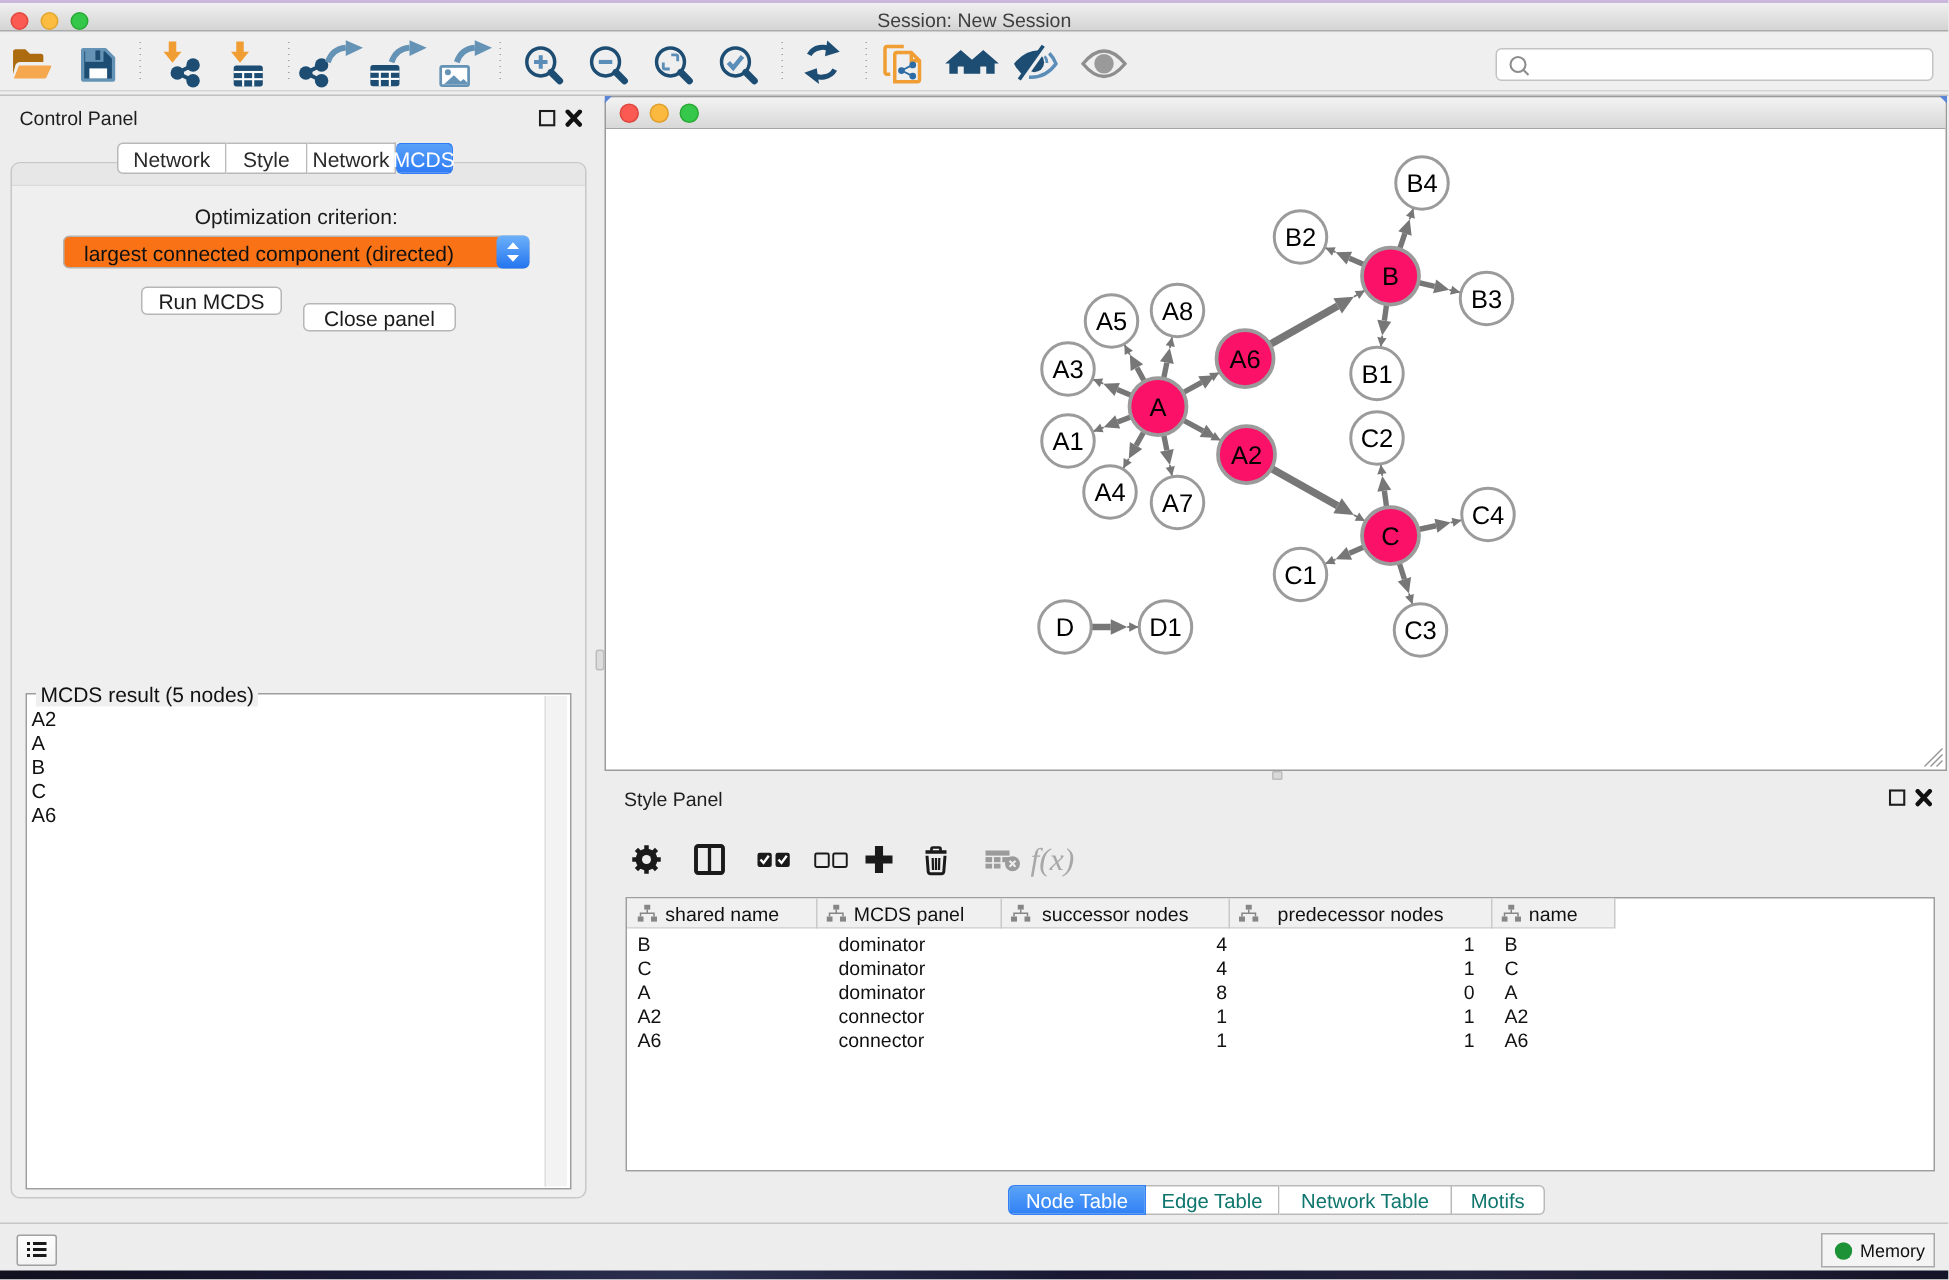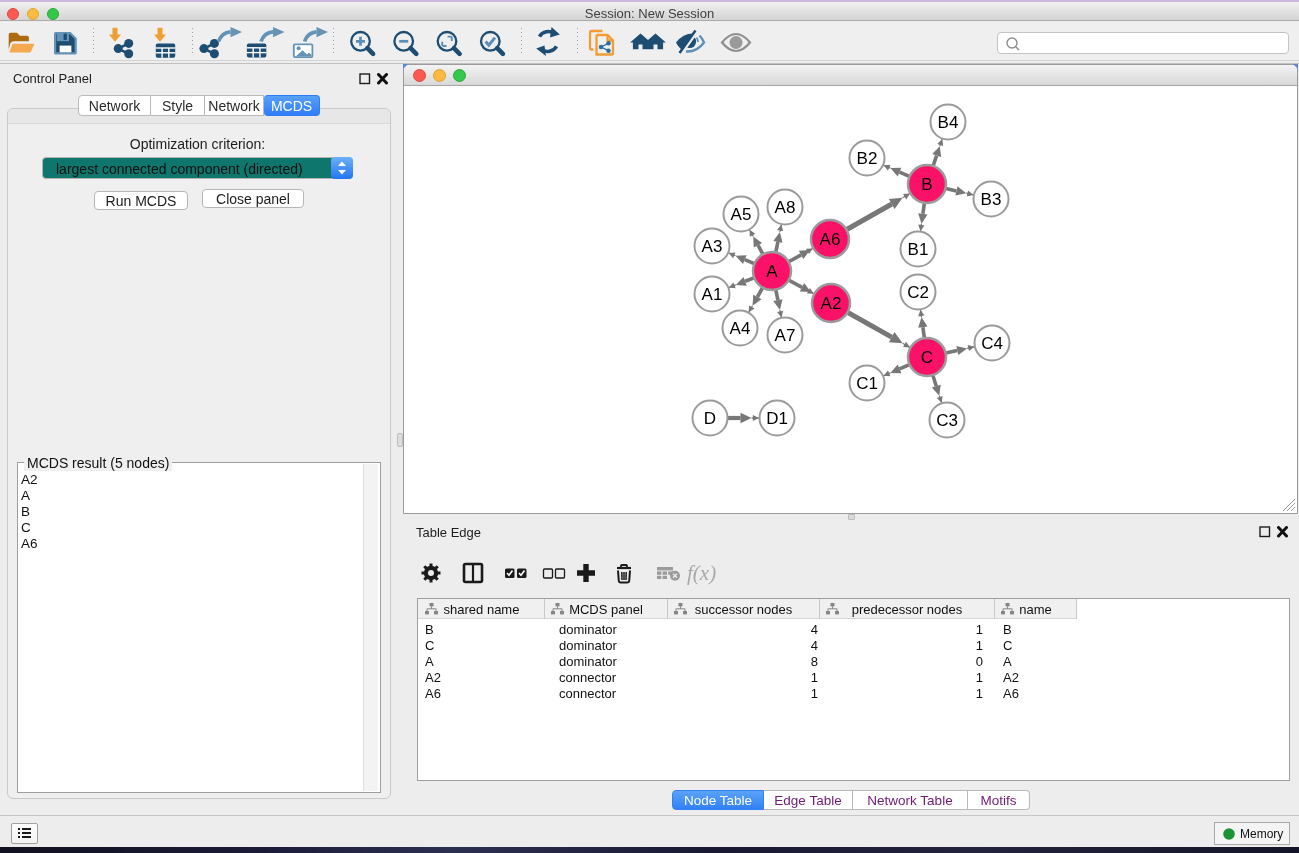--- a/index.html
+++ b/index.html
@@ -27,21 +27,21 @@
 
 #cpTitle { left:13px; top:71px; font-size:13px; color:#1d1d1d; }
 #cpBox { left:7px; top:108px; width:384px; height:691px; border:1px solid #c8c8c8; border-radius:6px; background:#efefef; }
 #cpBand { left:8px; top:109px; width:382px; height:15px; background:#e7e7e7; border-radius:5px 5px 0 0; border-bottom:1px solid #dadada; }
 .tabrow { position:absolute; display:flex; }
 .tab { height:21px; font-size:14px; color:#2a2a2a; background:#ffffff; border:1px solid #b9b9b9;
   display:flex; align-items:center; justify-content:center; border-left:none; }
 .tab.first { border-left:1px solid #b9b9b9; border-radius:4px 0 0 4px; }
 .tab.sel { background:linear-gradient(#58a1f8,#2f7cf6); color:#ffffff; border-color:#2f7cf6; border-radius:4px; }
 #optLabel { left:0px; top:136px; width:395px; text-align:center; font-size:14px; color:#1c1c1c; }
-#dropdown { left:42px; top:157px; width:311px; height:22px; background:#0f766e; border:1px solid #b4b4b4; border-radius:4px; }
+#dropdown { left:42px; top:157px; width:311px; height:22px; background:#f97316; border:1px solid #b4b4b4; border-radius:4px; }
 #dropdown .txt { position:absolute; left:13px; top:2.5px; font-size:14px; color:#111; }
 #dropdown .step { position:absolute; right:-1px; top:-1px; width:22px; height:22px; border-radius:4px;
   background:linear-gradient(#6db1f9,#2374f0); }
 .btn { position:absolute; height:19px; background:#ffffff;
   border:1px solid #b6b6b6; border-radius:4px; font-size:14px; color:#1c1c1c;
   display:flex; align-items:center; justify-content:center; }
 #fieldset { left:17px; top:462px; width:364px; height:331px; border:1px solid #9d9d9d; background:#ffffff; }
 #legend { left:24px; top:455px; background:#efefef; padding:0 3px; font-size:14px; color:#111; }
 #mcdsList { left:21px; top:472px; font-size:13.5px; color:#111; line-height:16px; }
 #listScroll { left:363px; top:464px; width:15px; height:327px; background:#f3f3f3; border-left:1px solid #dedede; }
@@ -60,21 +60,21 @@
 
 
 #tpTitle { left:416px; top:525px; font-size:13px; color:#1d1d1d; }
 #tableBox { left:417px; top:598px; width:873px; height:183px; background:#ffffff; border:1px solid #9e9e9e; }
 #tblHeader { position:absolute; left:0; top:0; height:20px; background:#f0f0f0; border-bottom:1px solid #d8d8d8; }
 .hcell { position:absolute; top:0; height:20px; border-right:1px solid #c9c9c9; font-size:13px; color:#111;
   display:flex; align-items:center; justify-content:center; }
 .trow { position:absolute; font-size:13px; color:#111; }
 
 #bottomTabs { left:672px; top:790px; display:flex; height:20px; }
-.btab { height:20px; font-size:13.5px; color:#701a75; background:#fff; border:1px solid #b9b9b9; border-left:none;
+.btab { height:20px; font-size:13.5px; color:#0f766e; background:#fff; border:1px solid #b9b9b9; border-left:none;
   display:flex; align-items:center; justify-content:center; }
 .btab.first { border-left:1px solid #b9b9b9; border-radius:4px 0 0 4px;text-align:center; }
 .btab.last { border-radius:0 4px 4px 0; }
 .btab.sel { background:linear-gradient(#5aa3f8,#3181f5); color:#fff; border-color:#3181f5; }
 
 
 #statusSep { left:0; top:815px; width:1299px; height:1px; background:#c6c6c6; }
 #memBtn { left:1214px; top:822px; width:76px; height:23px; background:#f4f4f4; border:1px solid #a9a9a9;
   font-size:12px; color:#111; }
 #deskBottom { left:0; top:847px; width:1299px; height:6px;
@@ -231,34 +231,34 @@
 <svg class="abs" style="left:359px; top:73px;" width="30" height="12" viewBox="0 0 30 12">
   <rect x="1" y="1" width="9.5" height="9.5" fill="none" stroke="#1d1d1d" stroke-width="1.4"></rect>
   <path d="M19.5 1.5 L27.5 10 M27.5 1.5 L19.5 10" stroke="#111111" stroke-width="3" stroke-linecap="round"></path>
 </svg>
 <div id="cpBox" class="abs"></div>
 <div id="cpBand" class="abs"></div>
 <div class="tabrow" style="left:78px; top:95px;">
   <div class="tab first" style="width:73px;">Network</div>
   <div class="tab" style="width:54px;">Style</div>
   <div class="tab" style="width:59px;">Network</div>
-  <div class="tab sel" style="width:56px;">MCDS</div>
+  <div class="tab sel" style="width:38px;">MCDS</div>
 </div>
 <div id="optLabel" class="abs">Optimization criterion:</div>
 <div id="dropdown" class="abs">
   <div class="txt">largest connected component (directed)</div>
   <div class="step">
     <svg width="22" height="22" viewBox="0 0 22 22">
       <path d="M7 9 L11 4.5 L15 9 Z" fill="#ffffff"></path>
       <path d="M7 13 L11 17.5 L15 13 Z" fill="#ffffff"></path>
     </svg>
   </div>
 </div>
 <div class="btn" style="left:94px; top:191px; width:94px;">Run MCDS</div>
-<div class="btn" style="left:202px; top:189px; width:102px;">Close panel</div>
+<div class="btn" style="left:202px; top:202px; width:102px;">Close panel</div>
 <div id="fieldset" class="abs"></div>
 <div id="listScroll" class="abs"></div>
 <div id="legend" class="abs">MCDS result (5 nodes)</div>
 <div id="mcdsList" class="abs">A2<br>A<br>B<br>C<br>A6</div>
 <div id="leftStatusBtn" class="abs">
   <svg width="25" height="19" viewBox="0 0 25 19" style="position:absolute;left:0;top:0;">
     <g fill="#1a1a1a">
       <rect x="6" y="4" width="2" height="2"></rect>
         <rect x="10" y="4" width="9" height="2"></rect>
       <rect x="6" y="8" width="2" height="2"></rect>
@@ -406,21 +406,21 @@
 </svg>
   <svg width="14" height="14" viewBox="0 0 14 14" style="position:absolute; right:1px; bottom:1px;">
     <g stroke="#9a9a9a" stroke-width="1">
       <line x1="13" y1="1" x2="1" y2="13"></line>
       <line x1="13" y1="5" x2="5" y2="13"></line>
       <line x1="13" y1="9" x2="9" y2="13"></line>
     </g>
   </svg>
 </div>
 
-<div id="tpTitle" class="abs">Table Edge</div>
+<div id="tpTitle" class="abs">Style Panel</div>
 <svg class="abs" style="left:1259px; top:526px;" width="30" height="12" viewBox="0 0 30 12">
   <rect x="1" y="1" width="9.5" height="9.5" fill="none" stroke="#1d1d1d" stroke-width="1.4"></rect>
   <path d="M19.5 1.5 L27.5 10 M27.5 1.5 L19.5 10" stroke="#111111" stroke-width="3" stroke-linecap="round"></path>
 </svg>
 <div id="tableIcons">
 <svg class="abs" style="left:417px;top:560px;" width="320" height="28" viewBox="0 0 320 28">
 <g fill="#1a1a1a">
         <circle cx="14" cy="13" r="7.2"></circle>
         <circle cx="14" cy="13" r="3" fill="#ededed"></circle>
 <g stroke="#1a1a1a" stroke-width="3">

